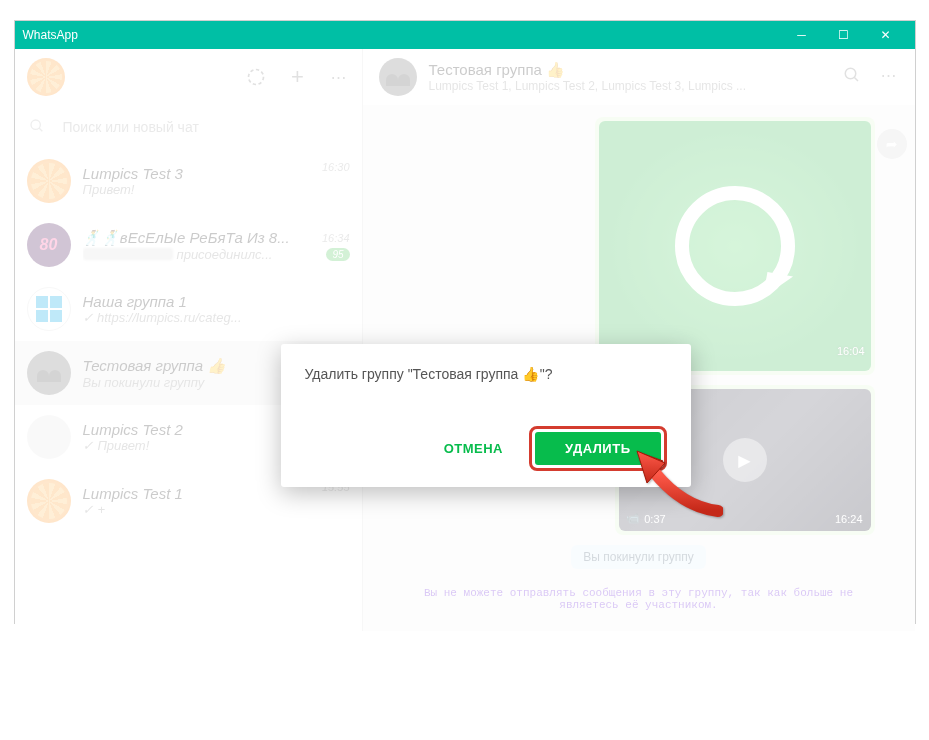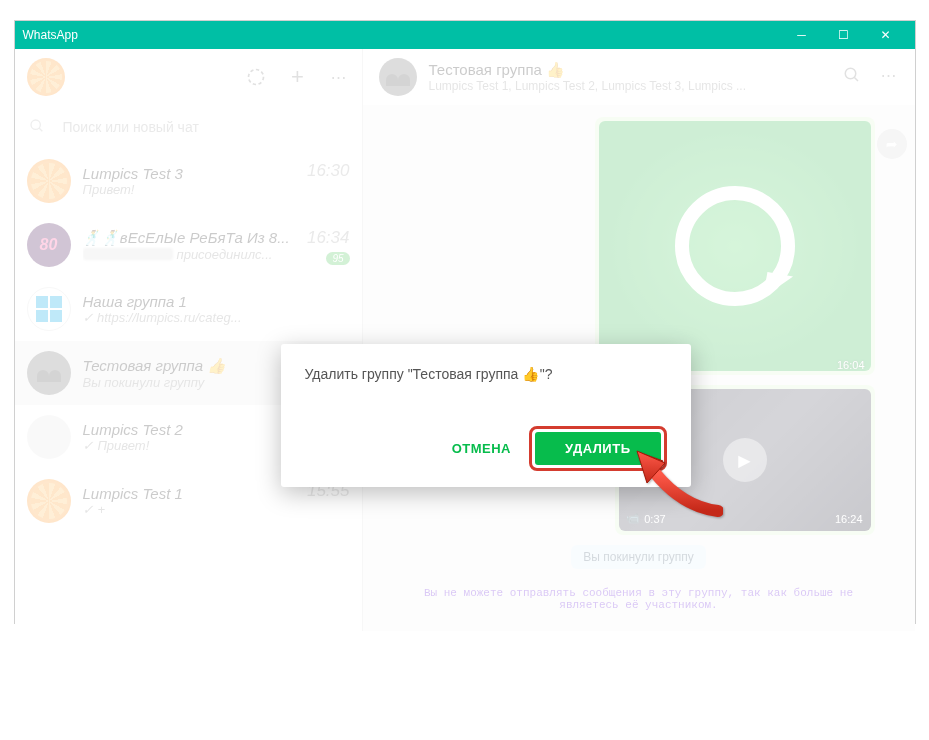--- a/index.html
+++ b/index.html
@@ -35,54 +35,54 @@
 .chat-avatar.orange::before { content: ""; position: absolute; inset: 4px; border-radius: 50%; background: repeating-conic-gradient(#ffc060 0 20deg, #ffa030 20deg 40deg); }
 .chat-avatar.purple { background: #4a1a5a; display: flex; align-items: center; justify-content: center; color: #ff5aa0; font-size: 16px; font-weight: bold; }
 .chat-avatar.win { background: #fff; border: 1px solid #e0e0e0; display: flex; align-items: center; justify-content: center; }
 .win-logo { width: 26px; height: 26px; display: grid; grid-template: 1fr 1fr / 1fr 1fr; gap: 2px; }
 .win-logo div { background: #00a8e8; }
 .chat-avatar.grey { background: #e8e8e8; }
 .chat-avatar.group-dark { background: #787878; display: flex; align-items: center; justify-content: center; }
 .chat-info { flex: 1; min-width: 0; }
 .chat-name { font-size: 15px; color: #333; white-space: nowrap; overflow: hidden; text-overflow: ellipsis; }
 .chat-sub { font-size: 13px; color: #999; white-space: nowrap; overflow: hidden; text-overflow: ellipsis; display: flex; align-items: center; gap: 4px; }
-.chat-meta { font-size: 17px; color: #aaa; align-self: flex-start; margin-top: 2px; text-align: right; }
+.chat-meta { font-size: 11px; color: #aaa; align-self: flex-start; margin-top: 2px; text-align: right; }
 .badge { background: #4fc55c; color: #fff; border-radius: 10px; padding: 1px 6px; font-size: 10px; margin-left: 4px; }
 .tick { color: #999; }
 .blur-preview { width: 90px; height: 12px; background: #ddd; border-radius: 2px; filter: blur(1px); }
 
 .main { flex: 1; display: flex; flex-direction: column; background: #f7f7f7; }
 .main-header { height: 56px; display: flex; align-items: center; padding: 0 16px; gap: 12px; background: #fff; }
 .main-avatar { width: 38px; height: 38px; border-radius: 50%; background: #787878; display:flex; align-items:center; justify-content:center; }
 .main-title-wrap { flex: 1; }
 .main-title { font-size: 15px; color: #333; }
 .main-sub { font-size: 12px; color: #999; }
 .main-actions { display: flex; gap: 20px; color: #888; }
 
 .messages { flex: 1; padding: 12px 40px; display: flex; flex-direction: column; gap: 10px; overflow: hidden; }
 .bubble-img { align-self: flex-end; width: 280px; height: 258px; background: #dff7d4; border-radius: 8px; padding: 4px; position: relative; }
 .wa-logo { width: 100%; height: 100%; border-radius: 6px; display: flex; align-items: center; justify-content: center; background: radial-gradient(ellipse at center, #5cd66e 0%, #3cbb58 70%); position: relative; overflow: hidden; }
 .wa-phone { width: 120px; height: 120px; border: 14px solid #fff; border-radius: 50%; position: relative; }
 .wa-phone::after { content: ""; position: absolute; right: -10px; bottom: -8px; width: 0; height: 0; border-left: 0 solid transparent; border-right: 26px solid transparent; border-top: 26px solid #fff; transform: rotate(10deg); }
 .forward-ic { position: absolute; right: -32px; top: 12px; width: 30px; height: 30px; border-radius: 50%; background: rgba(0,0,0,0.12); color: #fff; display: flex; align-items: center; justify-content: center; font-size: 14px; }
-.time-img { position: absolute; right: 10px; bottom: 4px; font-size: 11px; color: #fff; text-shadow: 0 0 2px rgba(0,0,0,.5); }
+.time-img { position: absolute; right: 10px; bottom: 18px; font-size: 11px; color: #fff; text-shadow: 0 0 2px rgba(0,0,0,.5); }
 
 .bubble-vid { align-self: flex-end; width: 260px; height: 150px; background: #dff7d4; border-radius: 8px; padding: 4px; position: relative; }
 .vid-inner { width: 100%; height: 100%; background: linear-gradient(135deg, #3a3a4a 0%, #5a5a6a 50%, #2a2a3a 100%); border-radius: 6px; position: relative; display: flex; align-items: center; justify-content: center; }
 .play-btn { width: 44px; height: 44px; border-radius: 50%; background: rgba(255,255,255,.45); display: flex; align-items: center; justify-content: center; color: #fff; font-size: 16px; }
 .vid-dur { position: absolute; left: 8px; bottom: 6px; color: #fff; font-size: 11px; display: flex; align-items: center; gap: 4px; }
 .vid-time { position: absolute; right: 8px; bottom: 6px; color: #fff; font-size: 11px; }
 
 .sys-msg { align-self: center; background: #e4f2fb; color: #546a7b; padding: 5px 12px; border-radius: 6px; font-size: 12px; }
 .footer-msg { align-self: center; text-align: center; color: #6d28d9; font-size: 11px; padding: 8px 20px; max-width: 500px; font-family: Liberation Mono, monospace; }
 
 
 .dialog { position: absolute; left: 266px; top: 295px; width: 410px; background: #fff; border-radius: 3px; box-shadow: 0 6px 24px rgba(0,0,0,.25); z-index: 10; padding: 22px 24px 16px; }
 .dialog-text { font-size: 14px; color: #555; margin-bottom: 44px; }
-.dialog-btns { display: flex; justify-content: flex-end; align-items: center; }
+.dialog-btns { display: flex; justify-content: flex-end; gap: 8px; align-items: center; }
 .btn-cancel { color: #07bc4c; font-size: 13px; font-weight: 600; letter-spacing: .5px; padding: 9px 18px; background: transparent; border: none; }
 .btn-delete-wrap { border: 3px solid #d43c2f; border-radius: 8px; padding: 3px; }
 .btn-delete { background: #07bc4c; color: #fff; font-size: 13px; font-weight: 600; letter-spacing: .5px; padding: 9px 30px; border: none; border-radius: 3px; }
 
 .arrow { position: absolute; z-index: 20; left: 618px; top: 400px; pointer-events: none; }
 .arrow svg { filter: drop-shadow(1px 1px 1px rgba(0,0,0,.3)); }
 
 .group-silhouette { width: 24px; height: 18px; position: relative; }
 .group-silhouette::before, .group-silhouette::after { content:""; position:absolute; width:12px; height:12px; background:#555; border-radius:50% 50% 0 0; bottom:0; }
 .group-silhouette::before { left:0; } .group-silhouette::after { right:0; }

